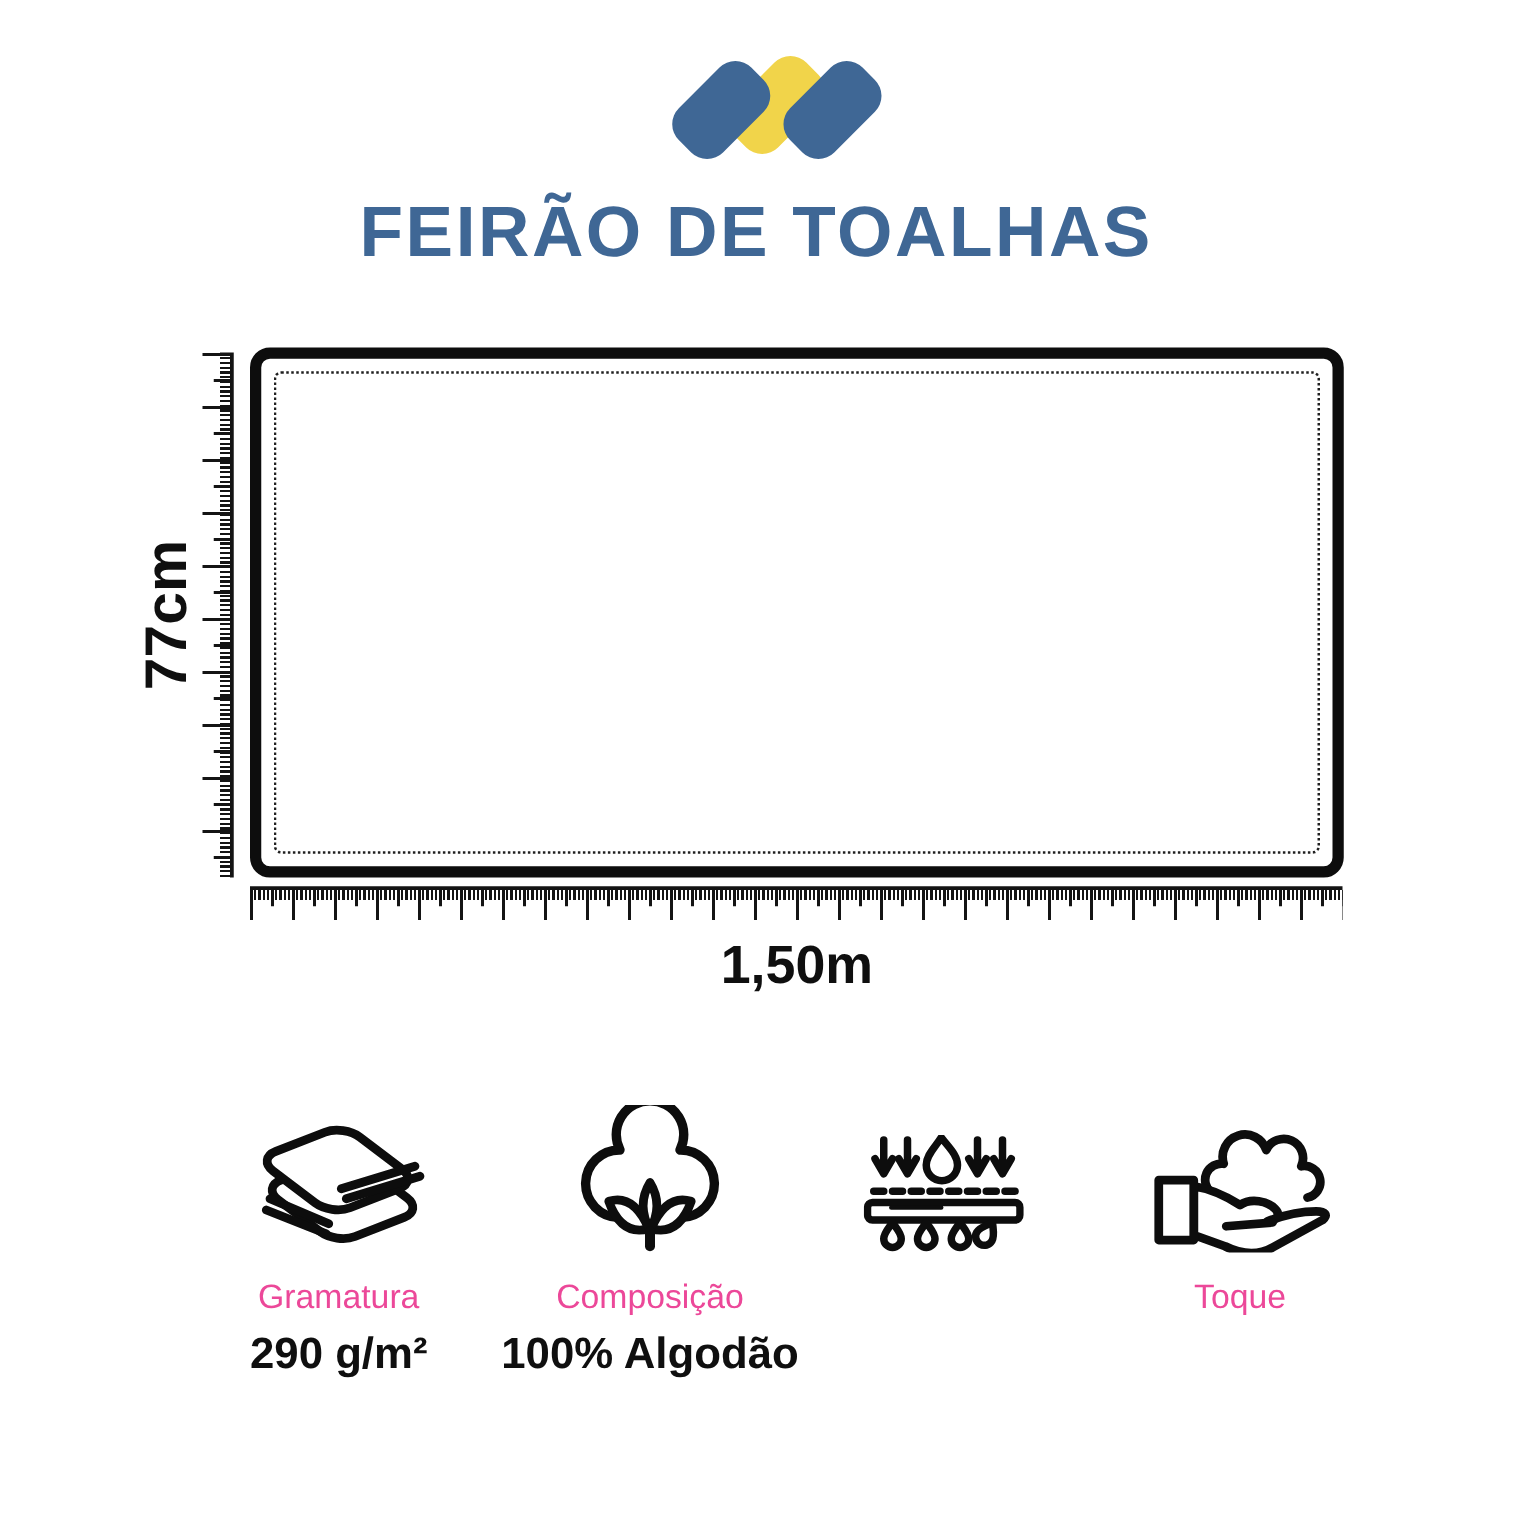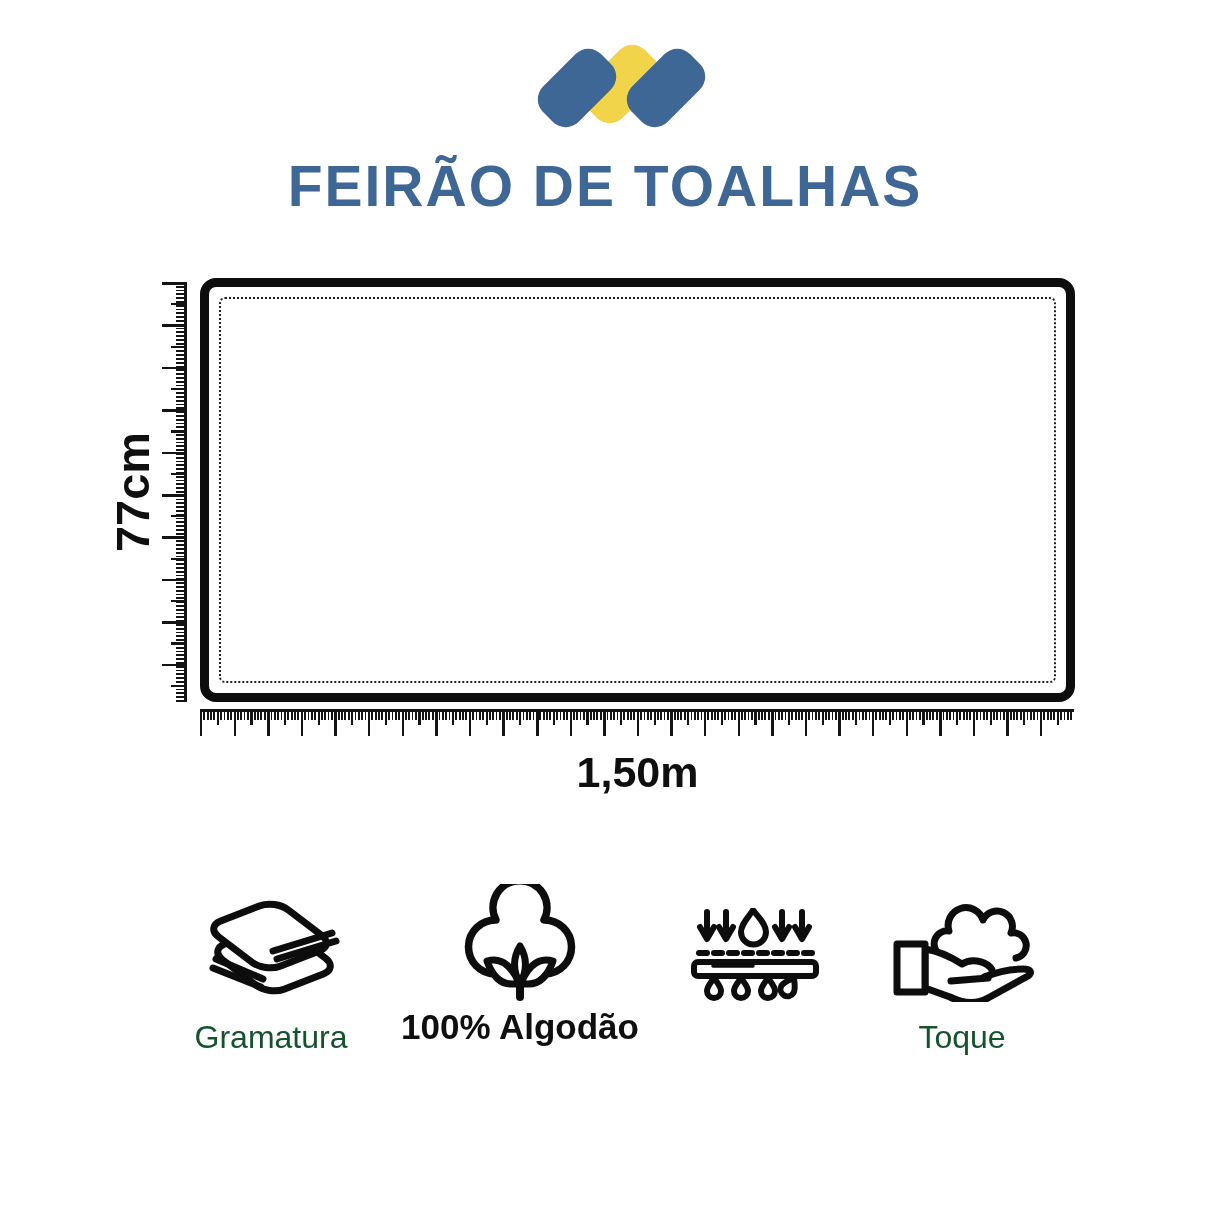--- a/index.html
+++ b/index.html
@@ -63,23 +63,23 @@
     font-size:47px;font-weight:700;line-height:56px;color:#0f0f0f;
   }
   .width-label{
     position:absolute;left:200px;top:744px;width:875px;text-align:center;
     font-size:43px;font-weight:700;line-height:56px;color:#0f0f0f;
   }
 
   
   .feature{position:absolute;top:868px;width:240px;text-align:center;}
   .feature .icon-box{height:134px;display:flex;align-items:flex-end;justify-content:center;}
-  .f-label{display:block;margin-top:14px;font-size:32px;line-height:42px;color:#14532d;}
+  .f-label{display:block;margin-top:14px;font-size:27px;line-height:42px;color:#ec4899;}
   .f-value{display:block;margin-top:4px;font-size:35px;line-height:42px;font-weight:700;color:#0f0f0f;}
-  .col-1{left:151px;} .col-2{left:400px;} .col-3{left:635px;} .col-4{left:842px;}
+  .col-1{left:151px;} .col-2{left:400px;} .col-3{left:635px;} .col-4{left:872px;}
 
   svg .ln{fill:none;stroke:#0d0d0d;stroke-linecap:round;stroke-linejoin:round;}
   svg .fw{fill:#ffffff;stroke:#0d0d0d;stroke-linecap:round;stroke-linejoin:round;}
 </style>
 </head>
 <body>
 
 <div class="canvas">
 
   <div>
@@ -106,32 +106,34 @@
         <svg width="142" height="106" viewBox="0 0 142 106">
           <rect class="fw" x="-46" y="-46" width="92" height="92" rx="20" stroke-width="7" vector-effect="non-scaling-stroke" transform="translate(74,63) rotate(8) scale(1,0.56) rotate(45)"></rect>
           <path class="ln" stroke-width="7" d="M16 63 L63 83"></path>
           <path class="ln" stroke-width="7" d="M13 72 L61 91"></path>
           <rect class="fw" x="-46" y="-46" width="92" height="92" rx="20" stroke-width="7" vector-effect="non-scaling-stroke" transform="translate(70,40) rotate(8) scale(1,0.56) rotate(45)"></rect>
           <path class="ln" stroke-width="7" d="M73 55 L132 37"></path>
           <path class="ln" stroke-width="7" d="M77 63 L136 45"></path>
         </svg>
       </div>
       <span class="f-label">Gramatura</span>
+      <span class="f-value">290 g/m²</span>
     </div>
 
     <div class="feature col-2">
       <div class="icon-box">
         <svg width="114" height="118" viewBox="0 0 114 118">
           <path class="fw" stroke-width="7.5" d="M32 90 A24 24 0 1 1 33 36 A27 27 0 1 1 81 36 A24 24 0 1 1 82 90 Q57 98 32 90 Z"></path>
           <path class="fw" stroke-width="7" d="M24 77 Q44 71 56 99 Q34 105 24 77 Z"></path>
           <path class="fw" stroke-width="7" d="M90 77 Q70 71 58 99 Q80 105 90 77 Z"></path>
           <path class="fw" stroke-width="7" d="M57 62 Q68 80 57 100 Q46 80 57 62 Z"></path>
           <path class="ln" stroke-width="8" d="M57 101 L57 113"></path>
         </svg>
       </div>
+      <span class="f-label">Composição</span>
       <span class="f-value">100% Algodão</span>
     </div>
 
     <div class="feature col-3">
       <div class="icon-box">
         <svg width="128" height="94" viewBox="0 0 128 94">
           <defs>
             <path id="dropS" class="ln" stroke-width="6" d="M0 0 C-3.5 5 -7 8.5 -7 13 A7 7 0 0 0 7 13 C7 8.5 3.5 5 0 0 Z"></path>
           </defs>
           <path class="ln" stroke-width="6" d="M16 4 L16 24 M9 19 L16 31 L23 19"></path>

